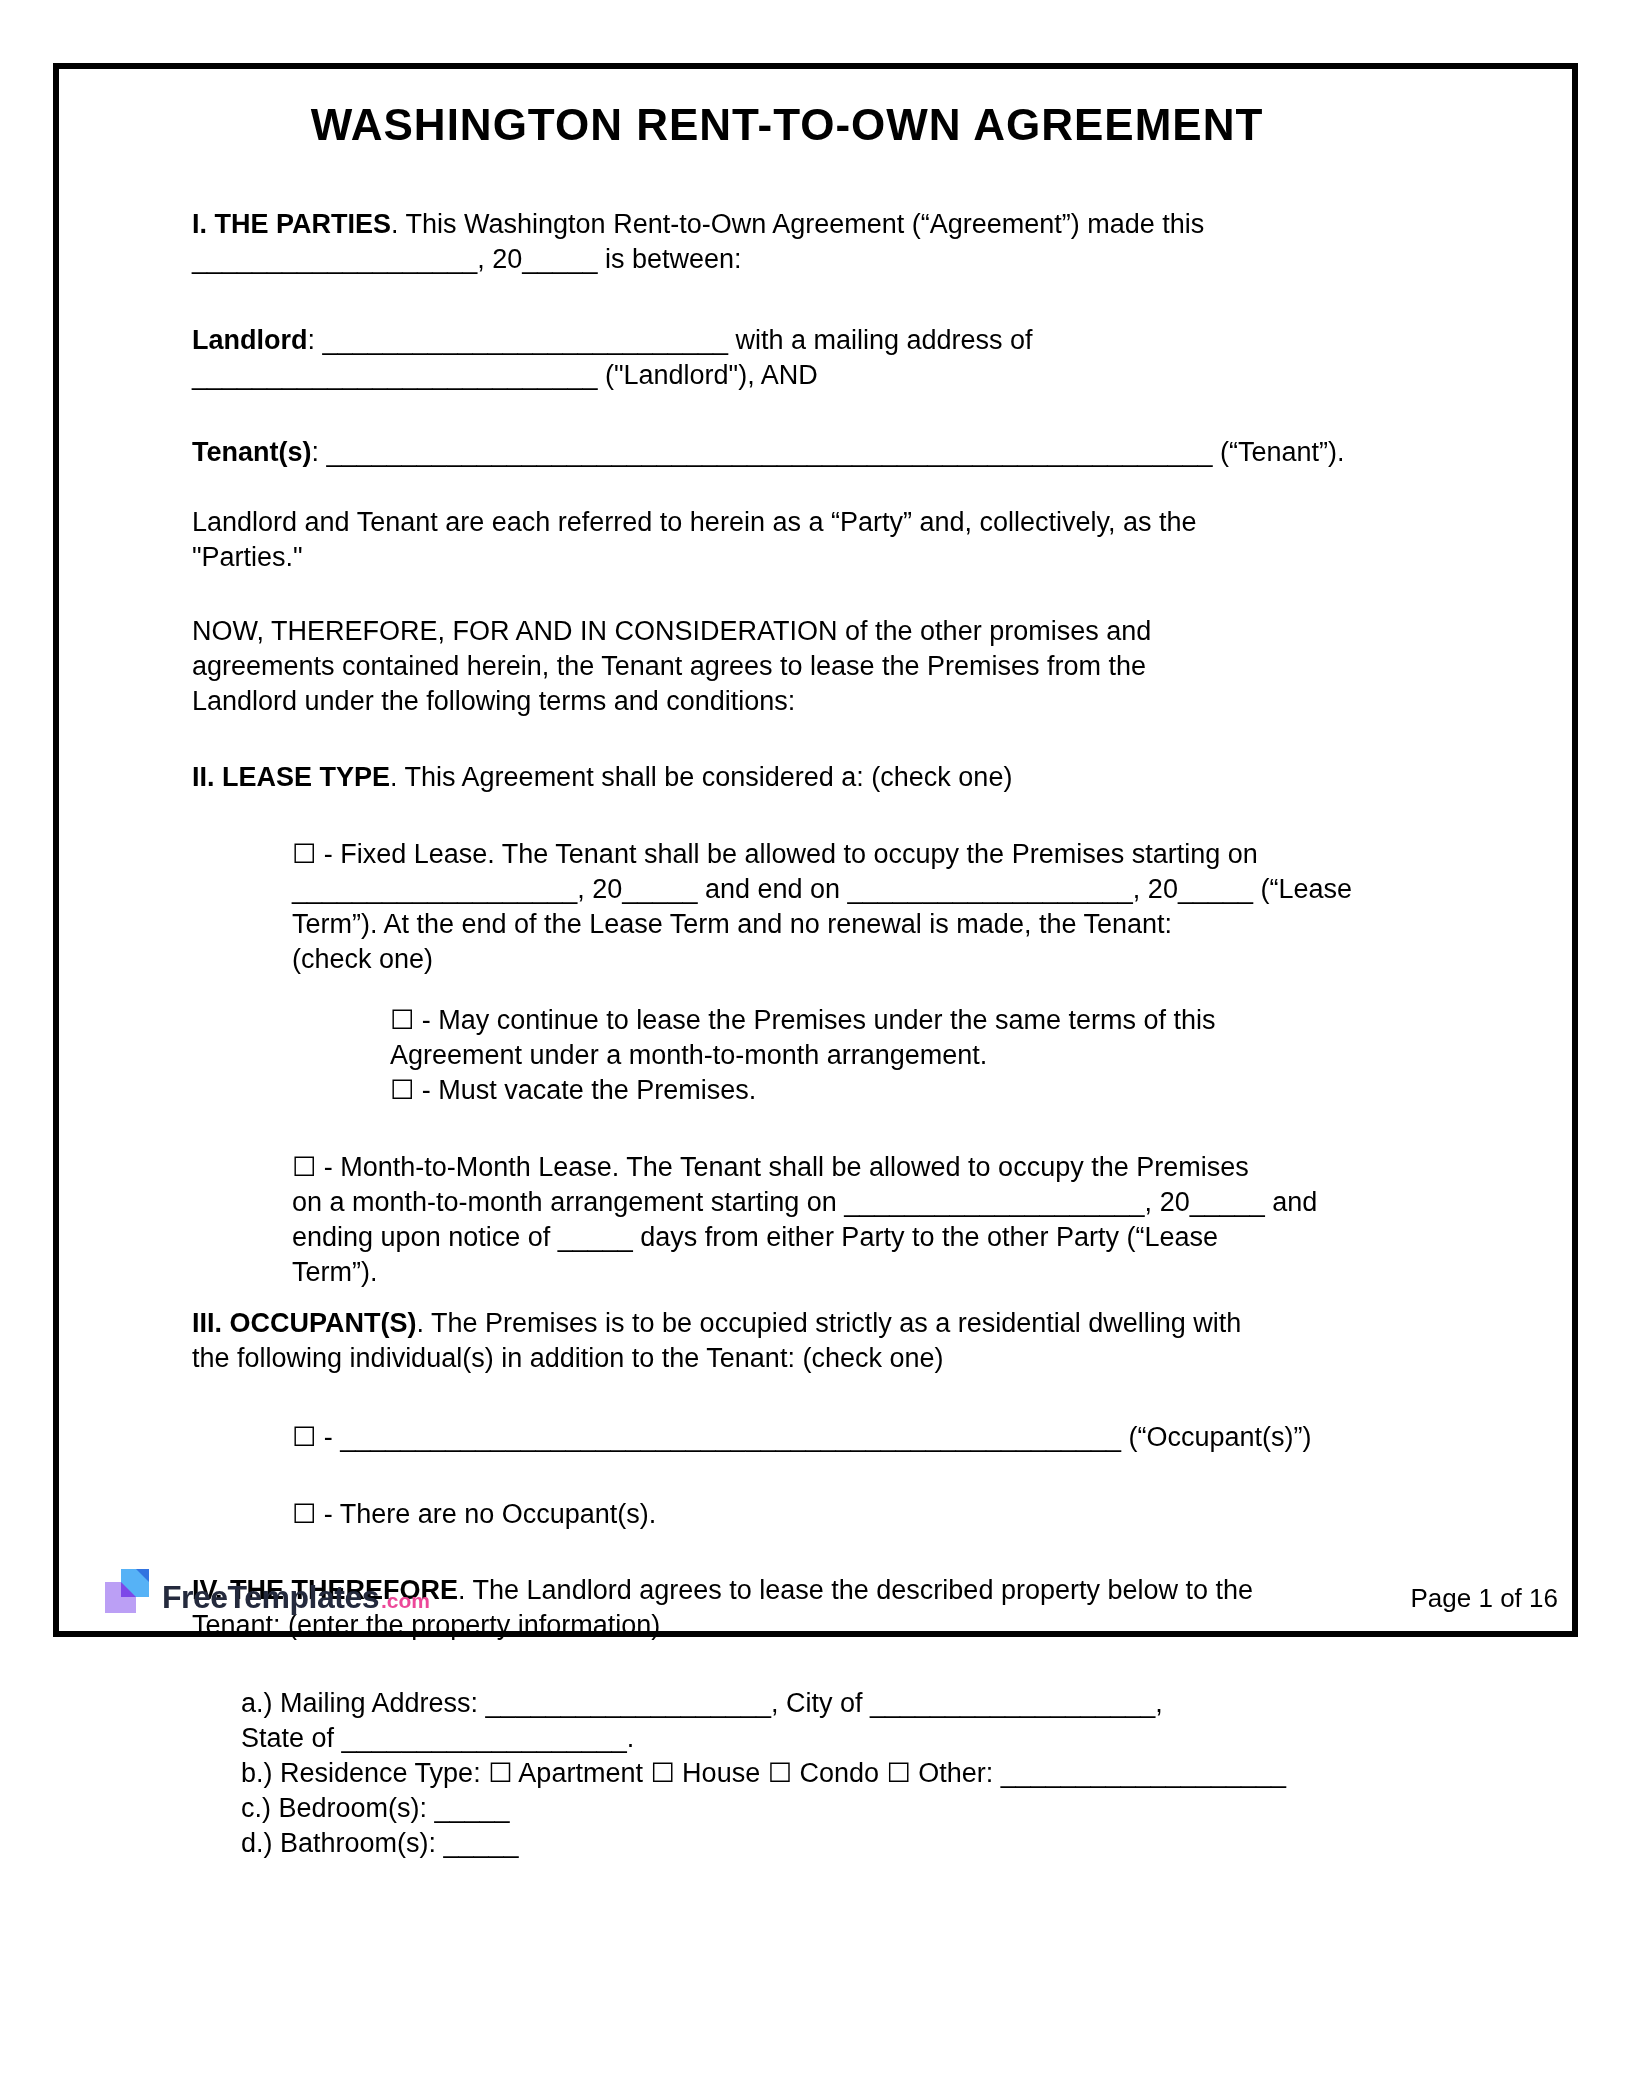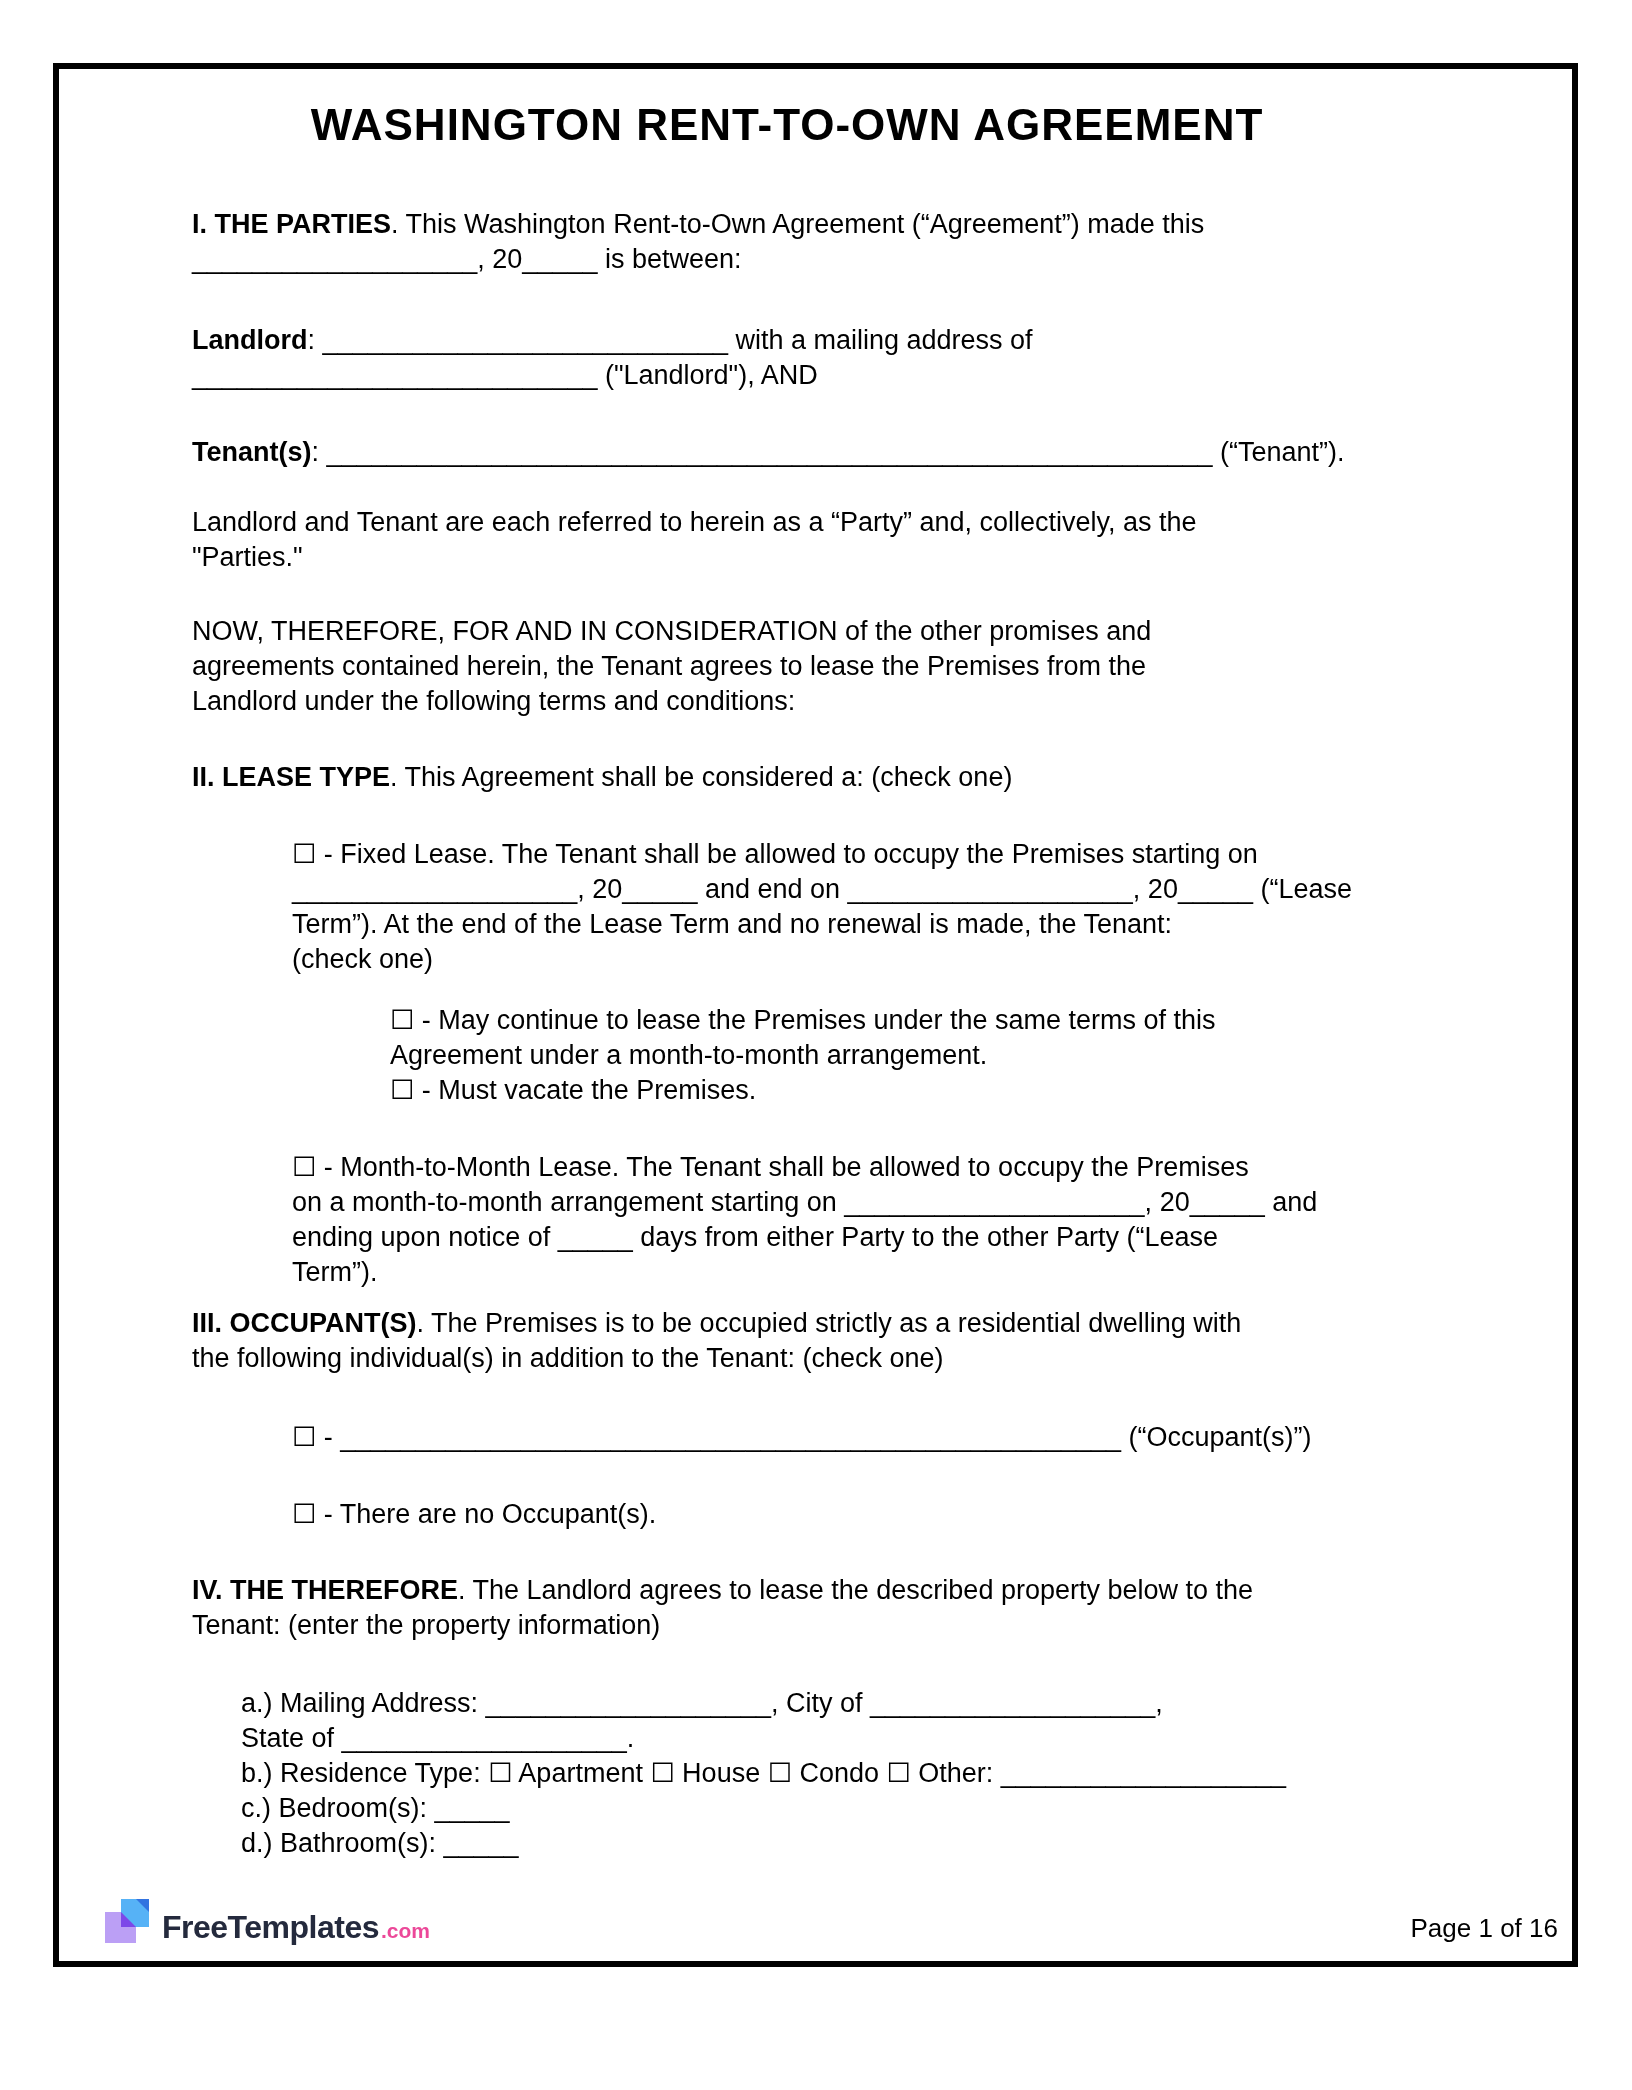--- a/index.html
+++ b/index.html
@@ -2,21 +2,21 @@
 <html><head>
 <meta charset="utf-8">
 <style>
   html,body{margin:0;padding:0;}
   body{
     width:1632px;height:2090px;position:relative;background:#ffffff;
     font-family:"Liberation Sans","DejaVu Sans",sans-serif;color:#000;
     overflow:hidden;
   }
   .frame{
-    position:absolute;left:53px;top:63px;width:1525px;height:1904px;
+    position:absolute;left:53px;top:63px;width:1525px;height:1574px;
     border:6px solid #000;box-sizing:border-box;background:#fff;
   }
   .title{
     width:1190px;text-align:center;margin:31px 0 0 0;
     font-size:44px;line-height:50px;font-weight:700;letter-spacing:1px;
     white-space:nowrap;
   }
   .content{
     margin-left:133px;
     font-size:27px;line-height:35px;white-space:nowrap;

